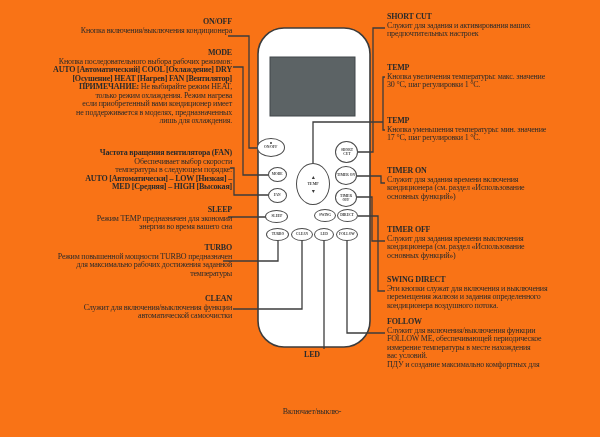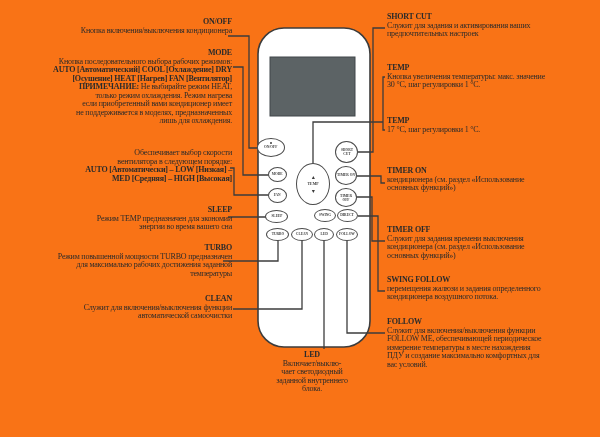--- a/index.html
+++ b/index.html
@@ -7,21 +7,21 @@
         font-family:Liberation Serif, serif;color:#2b2b2b;}
   svg.art{position:absolute;left:0;top:0;z-index:1;}
   
   .callout{position:absolute;z-index:3;font-size:8px;line-height:8.5px;letter-spacing:-0.2px;}
   .callout .c-title{font-weight:bold;font-size:8px;}
   .callout .c-line{white-space:nowrap;}
   .callout .b{font-weight:bold;}
   .align-r{text-align:right;}
   .align-l{text-align:left;}
   .align-c{text-align:center;}
-  .align-c .c-line{white-space:normal;}
+  .align-c .c-line{white-space:normal;margin-top:48px;}
   
   .btn{position:absolute;z-index:2;background:#fff;border:1.2px solid #4a4a4a;border-radius:50%;
        display:flex;align-items:center;justify-content:center;box-sizing:border-box;}
   .btn .lbl{display:block;width:190%;flex:none;text-align:center;font-size:7px;line-height:7px;
        font-weight:bold;color:#3c3c3c;transform:scale(0.5);letter-spacing:0;}
   .btn .dot{position:absolute;top:2.5px;left:50%;width:2.5px;height:2.5px;margin-left:-1.25px;
        border-radius:50%;background:#3c3c3c;}
   .temp-pad{position:absolute;z-index:2;left:296px;top:163px;width:34px;height:42px;background:#fff;
        border:1.4px solid #4a4a4a;border-radius:50%;display:flex;flex-direction:column;
        align-items:center;justify-content:center;box-sizing:border-box;}
@@ -113,22 +113,23 @@
       <div class="c-line"><span>Кнопка последовательного выбора рабочих режимов:</span></div>
       <div class="c-line"><span class="b">AUTO [Автоматический] COOL [Охлаждение] DRY</span></div>
       <div class="c-line"><span class="b">[Осушение] HEAT [Нагрев] FAN [Вентилятор]</span></div>
       <div class="c-line"><span class="b">ПРИМЕЧАНИЕ:</span><span> Не выбирайте режим HEAT,</span></div>
       <div class="c-line"><span>только режим охлаждения. Режим нагрева</span></div>
       <div class="c-line"><span>если приобретенный вами кондиционер имеет</span></div>
       <div class="c-line"><span>не поддерживается в моделях, предназначенных</span></div>
       <div class="c-line"><span>лишь для охлаждения.</span></div>
     </div>
   <div class="callout align-r" style="right:368px;width:212px;top:149px;">
+      <div class="c-title">Частота вращения вентилятора (FAN)</div>
       <div class="c-line"><span>Обеспечивает выбор скорости</span></div>
-      <div class="c-line"><span>вентилятора в следующем порядке:</span></div>
+      <div class="c-line"><span>температуры в следующем порядке:</span></div>
       <div class="c-line"><span class="b">AUTO [Автоматически] – LOW [Низкая] –</span></div>
       <div class="c-line"><span class="b">MED [Средняя] – HIGH [Высокая]</span></div>
     </div>
   <div class="callout align-r" style="right:368px;width:212px;top:206px;">
       <div class="c-title">SLEEP</div>
       <div class="c-line"><span>Режим TEMP предназначен для экономии</span></div>
       <div class="c-line"><span>энергии во время вашего сна</span></div>
     </div>
   <div class="callout align-r" style="right:368px;width:212px;top:244px;">
       <div class="c-title">TURBO</div>
@@ -147,45 +148,48 @@
       <div class="c-line"><span>Служит для задания и активирования ваших</span></div>
       <div class="c-line"><span>предпочтительных настроек</span></div>
     </div>
   <div class="callout align-l" style="left:387px;width:208px;top:64px;">
       <div class="c-title">TEMP</div>
       <div class="c-line"><span>Кнопка увеличения температуры: макс. значение</span></div>
       <div class="c-line"><span>30 °C, шаг регулировки 1 °C.</span></div>
     </div>
   <div class="callout align-l" style="left:387px;width:208px;top:117px;">
       <div class="c-title">TEMP</div>
+      <div class="c-line"><span>Кнопка уменьшения температуры: мин. значение</span></div>
       <div class="c-line"><span>17 °C, шаг регулировки 1 °C.</span></div>
     </div>
   <div class="callout align-l" style="left:387px;width:208px;top:167px;">
       <div class="c-title">TIMER ON</div>
+      <div class="c-line"><span>Служит для задания времени включения</span></div>
       <div class="c-line"><span>кондиционера (см. раздел «Использование</span></div>
       <div class="c-line"><span>основных функций»)</span></div>
     </div>
   <div class="callout align-l" style="left:387px;width:208px;top:226px;">
       <div class="c-title">TIMER OFF</div>
       <div class="c-line"><span>Служит для задания времени выключения</span></div>
       <div class="c-line"><span>кондиционера (см. раздел «Использование</span></div>
       <div class="c-line"><span>основных функций»)</span></div>
     </div>
   <div class="callout align-l" style="left:387px;width:208px;top:276px;">
-      <div class="c-title">SWING FOLLOW</div>
+      <div class="c-title">SWING DIRECT</div>
+      <div class="c-line"><span>Эти кнопки служат для включения и выключения</span></div>
       <div class="c-line"><span>перемещения жалюзи и задания определенного</span></div>
       <div class="c-line"><span>кондиционера воздушного потока.</span></div>
     </div>
   <div class="callout align-l" style="left:387px;width:208px;top:318px;">
       <div class="c-title">FOLLOW</div>
       <div class="c-line"><span>Служит для включения/выключения функции</span></div>
       <div class="c-line"><span>FOLLOW ME, обеспечивающей периодическое</span></div>
       <div class="c-line"><span>измерение температуры в месте нахождения</span></div>
+      <div class="c-line"><span>вас условий.</span></div>
       <div class="c-line"><span>ПДУ и создание максимально комфортных для</span></div>
-      <div class="c-line"><span>вас условий.</span></div>
     </div>
 
   <div class="callout align-c" style="left:272px;width:80px;top:351px;">
       <div class="c-title">LED</div>
       <div class="c-line"><span>Включает/выклю-</span></div>
       <div class="c-line"><span>чает светодиодный</span></div>
       <div class="c-line"><span>заданной внутреннего</span></div>
       <div class="c-line"><span>блока.</span></div>
     </div>
 

